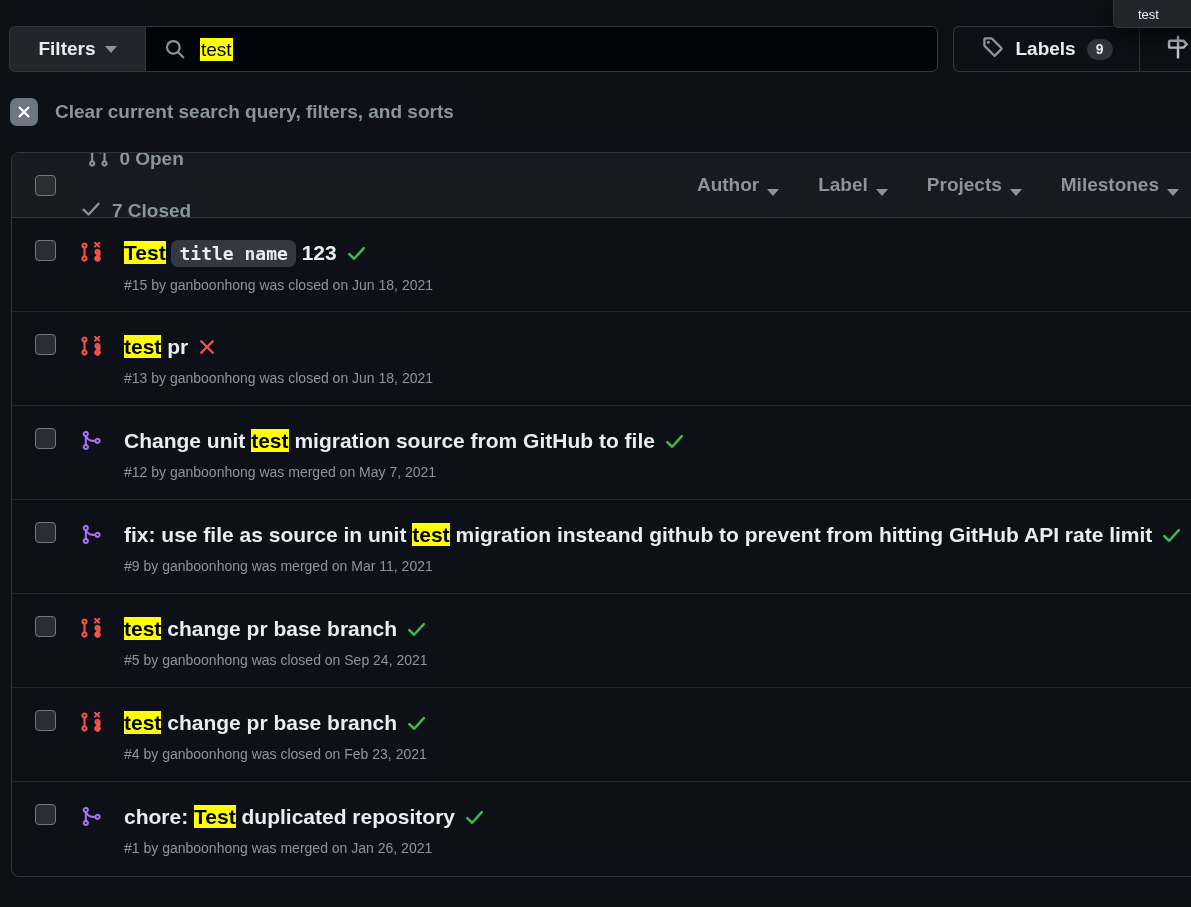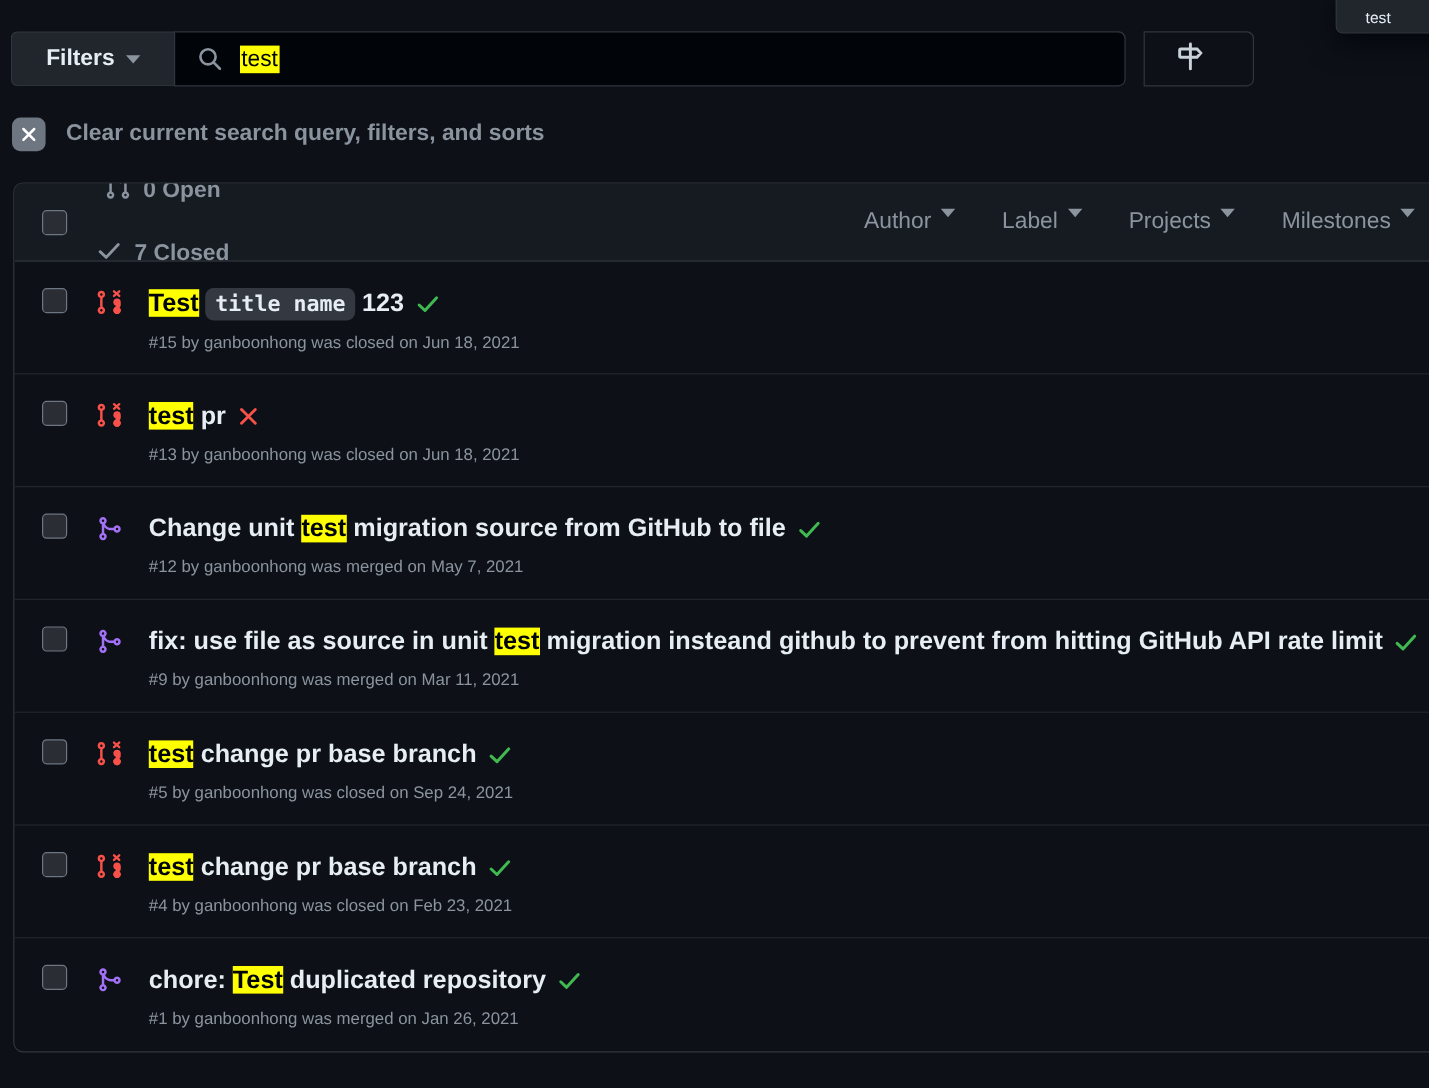--- a/index.html
+++ b/index.html
@@ -199,24 +199,24 @@
   }
   .header-dropdowns {
     margin-left: auto;
     display: flex;
     align-items: center;
     gap: 39px;
     padding-right: 10px;
   }
   .hdr-dd {
     display: flex;
-    align-items: flex-start;
+    align-items: flex-end;
     gap: 8px;
     font-size: 19px;
-    font-weight: 400;
+    font-weight: 700;
     color: #8b949e;
     cursor: pointer;
   }
 
   
   .pr-row {
     min-height: 94px;
     border-bottom: 1px solid #21262d;
     display: flex;
     align-items: flex-start;
@@ -287,20 +287,30 @@
       <svg width="22" height="22" viewBox="0 0 16 16" fill="none" stroke="#8b949e" stroke-width="1.6">
         <circle cx="6.8" cy="6.8" r="4.6"></circle>
         <line x1="10.3" y1="10.3" x2="14" y2="14" stroke-linecap="round"></line>
       </svg>
     </span>
     <span class="search-value"><span class="hl">test</span></span>
   </div>
 </div>
 
 <div class="right-btn-group">
+  <div class="labels-btn">
+    <span>
+      <svg width="24" height="24" viewBox="0 0 16 16" fill="#8b949e">
+        <path d="M1.5 2.75A1.25 1.25 0 0 1 2.75 1.5h4.2c.33 0 .65.13.88.37l6.3 6.3a1.25 1.25 0 0 1 0 1.77l-4.2 4.2a1.25 1.25 0 0 1-1.77 0l-6.3-6.3a1.25 1.25 0 0 1-.36-.88v-4.2Zm1.5.25v3.84l6.02 6.02 3.84-3.84L6.84 3H3.25Z"></path>
+        <circle cx="4.9" cy="4.9" r="1.0"></circle>
+      </svg>
+    </span>
+    <span class="labels-label">Labels</span>
+    <span class="count-badge">9</span>
+  </div>
   <div class="milestones-btn">
     <span>
       <svg width="26" height="26" viewBox="0 0 16 16" fill="none" stroke="#c9d1d9" stroke-width="1.5">
         <line x1="8" y1="1.6" x2="8" y2="14.4" stroke-linecap="round"></line>
         <path d="M3.1 4.2h8.3l1.9 2.1-1.9 2.1H3.1a.6.6 0 0 1-.6-.6V4.8a.6.6 0 0 1 .6-.6Z"></path>
       </svg>
     </span>
   </div>
 </div>
 

